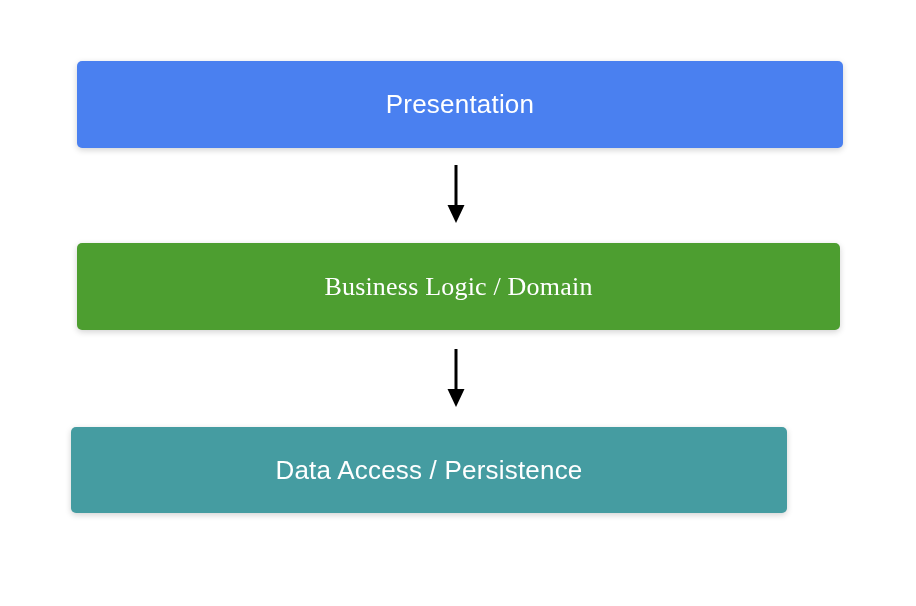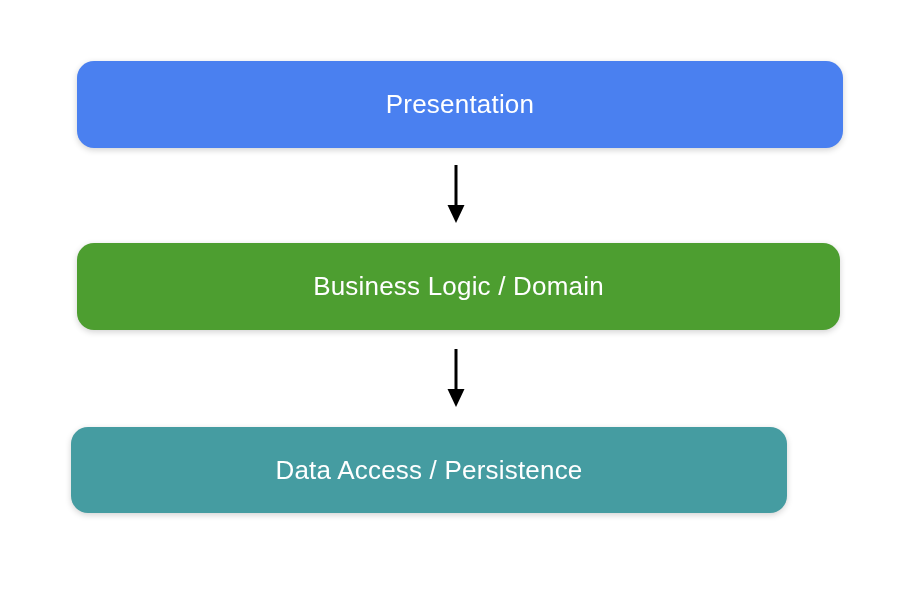--- a/index.html
+++ b/index.html
@@ -12,36 +12,36 @@
     overflow: hidden;
   }
   .canvas {
     position: relative;
     width: 916px;
     height: 606px;
     background: #ffffff;
   }
   .layer {
     position: absolute;
-    border-radius: 17px;
+    border-radius: 5px;
     display: flex;
     align-items: center;
     justify-content: center;
     box-shadow: 0 2px 6px rgba(0,0,0,0.18);
   }
   .layer-label {
     color: #ffffff;
     font-size: 26px;
     font-weight: 400;
     letter-spacing: 0.2px;
     white-space: nowrap;
   }
   
   .layer-1 { left: 77px; top: 61px;  width: 766px; height: 87px; background-color: #4a80f0; }
-  .layer-2 { left: 77px; top: 243px; width: 763px; height: 87px; background-color: #4d9e30; }
+  .layer-2 { left: 77px; top: 243px; width: 763px; height: 87px; background-color: #4d9e30; font-family: Liberation Serif, serif; }
   .layer-3 { left: 71px; top: 427px; width: 716px; height: 86px; background-color: #459ca1; }
   .arrow {
     position: absolute;
     left: 443px;
     width: 26px;
     height: 60px;
   }
   .arrow-1 { top: 164px; }
   .arrow-2 { top: 348px; }
 </style>

